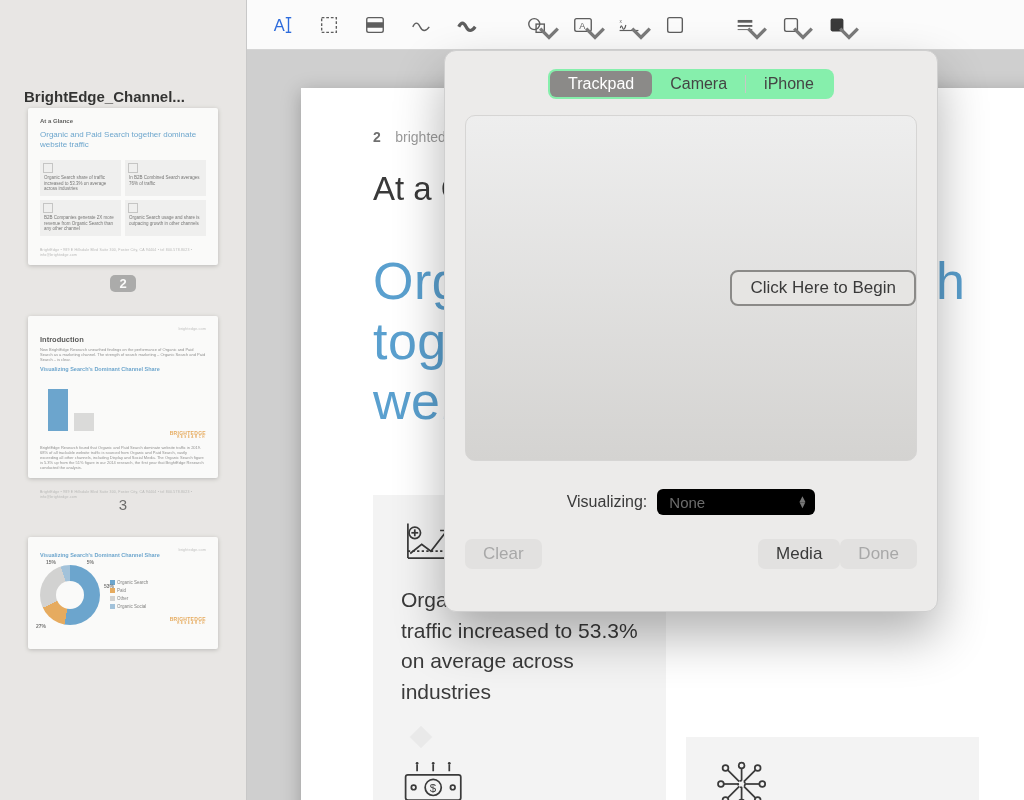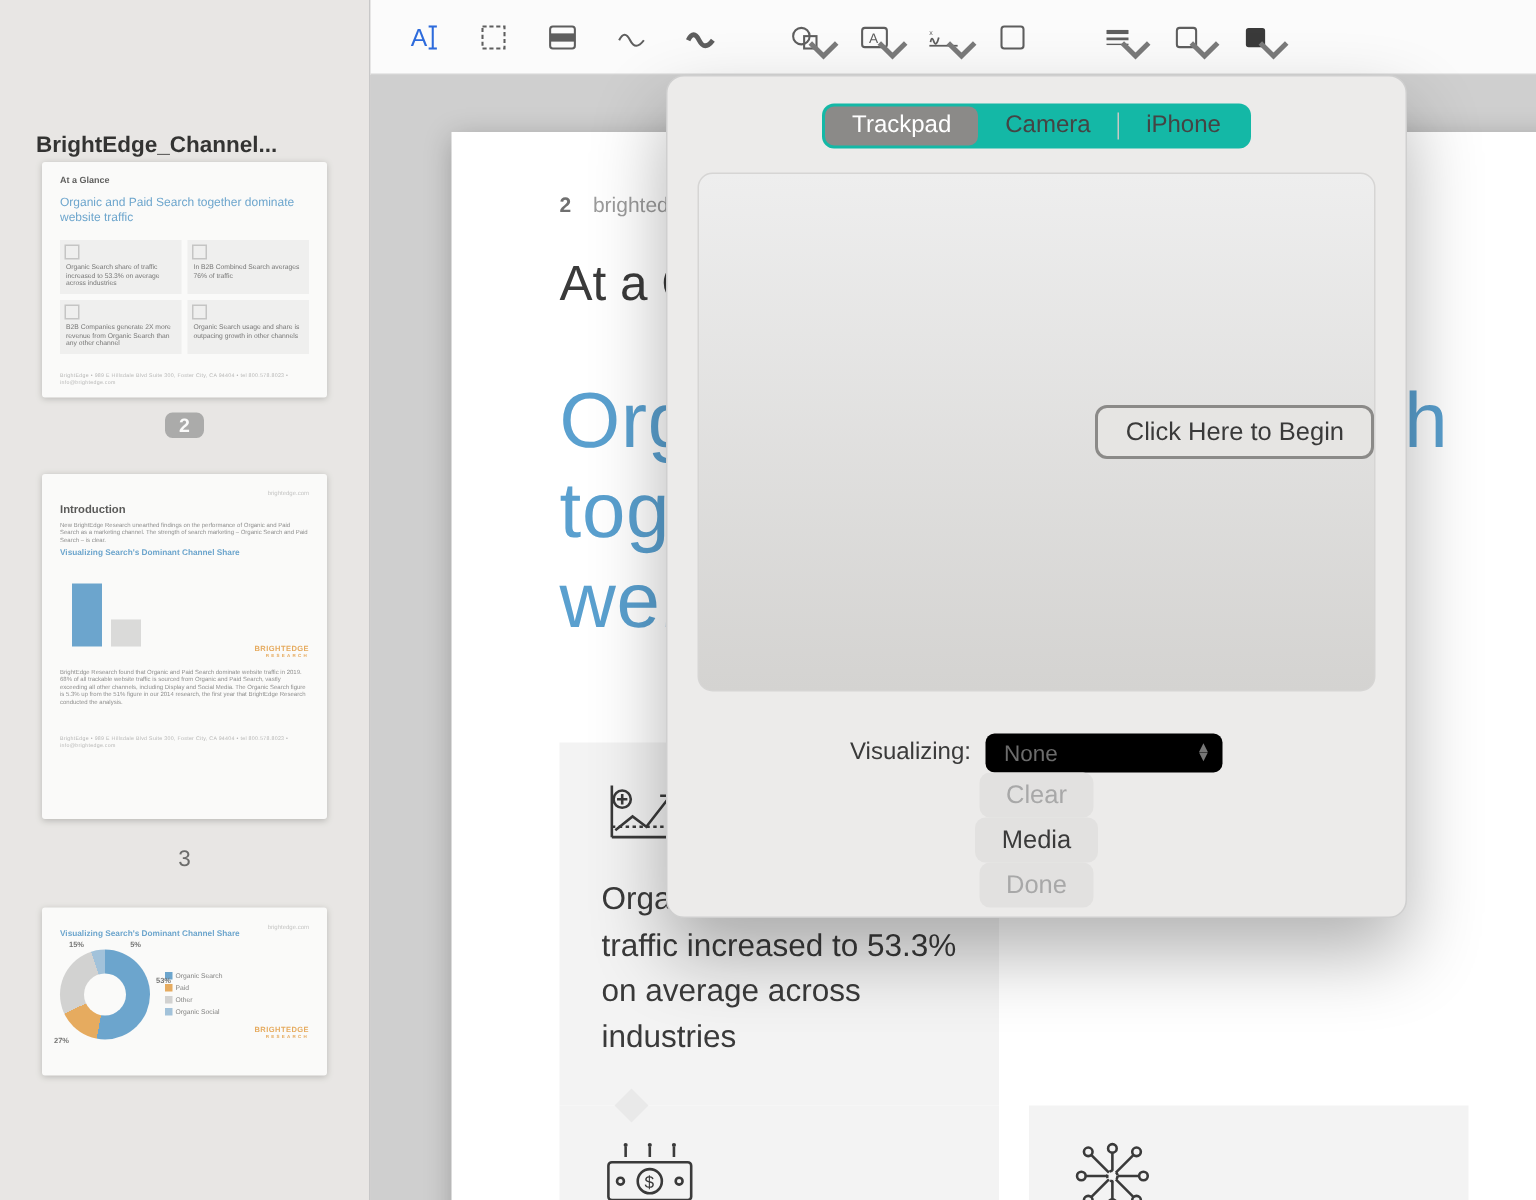--- a/index.html
+++ b/index.html
@@ -98,21 +98,21 @@
 
 
 
 .popover {
   position:absolute; left:444px; top:50px; width:494px; height:562px;
   background:#ecebea; border:1px solid #cfcfcf; border-radius:12px;
   box-shadow:0 24px 50px rgba(0,0,0,.30);
   display:flex; flex-direction:column; padding:18px 20px 16px;
 }
 .segmented {
-  align-self:center; display:flex; background:#14b8a6; border-radius:8px; padding:2px;
+  align-self:center; display:flex; background:#86efac; border-radius:8px; padding:2px;
 }
 .seg {
   padding:4px 18px; font-size:16px; color:#444; border-radius:6px; cursor:default;
 }
 .seg.active { background:#8b8a88; color:#fff; }
 .sep{width:1px;height:18px;background:#c8c7c5;align-self:center;}
 .canvas {
   margin-top:16px; flex:0 0 346px; border:1px solid #d6d5d4; border-radius:10px;
   background:linear-gradient(#eeeeee,#d4d3d1);
   display:flex;align-items:center;justify-content:flex-end;
@@ -123,21 +123,21 @@
 }
 .hint{ text-align:center; font-size:16px; color:#5a5a5a; margin-top:14px; }
 .desc-row{ display:flex; align-items:center; gap:10px; margin-top:28px; justify-content:center; }
 .desc-row label{font-size:16px;color:#3a3a3a;}
 .select {
   width:158px; height:26px; background:#000000; border-radius:6px;
   display:flex;align-items:center;justify-content:space-between;
   padding:0 8px 0 12px; font-size:15px; color:#6c6c6c;
 }
 .select .ud{font-size:10px;color:#777;line-height:.6;}
-.btn-row{ display:flex; align-items:center;flex-direction:column; }
+.btn-row{ display:flex; margin-top:24px; align-items:center; }
 .btn{ background:#e2e1e0; border-radius:7px; padding:5px 18px; font-size:17px; color:#3a3a3a; }
 .btn.disabled{ color:#a8a8a8; }
 .spacer{flex:1;}
 </style>
 </head>
 <body>
 
 <div class="sidebar">
   <div class="file-title">BrightEdge_Channel...</div>
 
@@ -160,21 +160,21 @@
           <div class="cell">
               <span>Organic Search usage and share is outpacing growth in other channels</span>
             </div>
         </div>
         <div class="foot">BrightEdge • 989 E Hillsdale Blvd Suite 300, Foster City, CA 94404 • tel 800.578.8023 • info@brightedge.com</div>
       </div>
       <div class="page-badge">2</div>
     </div>
 
     <div class="thumb-wrap">
-      <div class="thumb" style="height:230px;">
+      <div class="thumb" style="height:162px;">
         <div style="text-align:right;font-size:4px;color:#bbb;">brightedge.com</div>
         <div class="intro-h">Introduction</div>
         <div class="intro-p">New BrightEdge Research unearthed findings on the performance of Organic and Paid Search as a marketing channel. The strength of search marketing – Organic Search and Paid Search – is clear.</div>
         <div class="blue-sub">Visualizing Search's Dominant Channel Share</div>
         <div style="display:flex;gap:6px;align-items:flex-end;">
           <div class="bars">
             <div class="bar1"></div>
             <div class="bar2"></div>
           </div>
           <div style="flex:1"></div>

